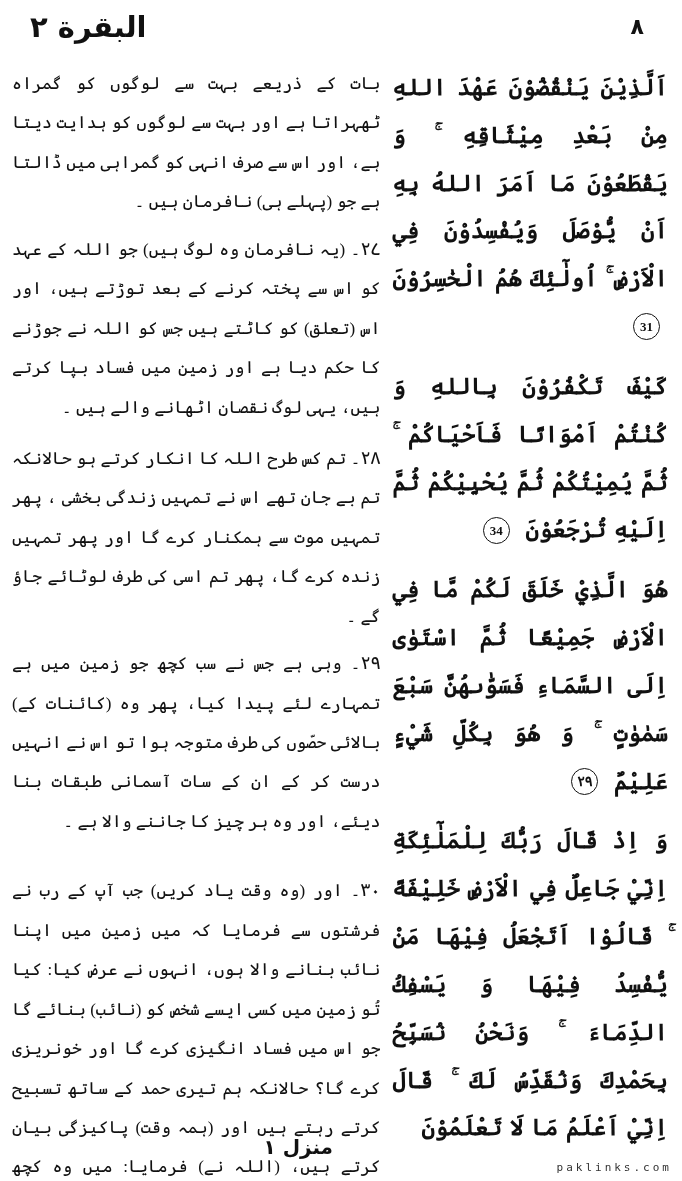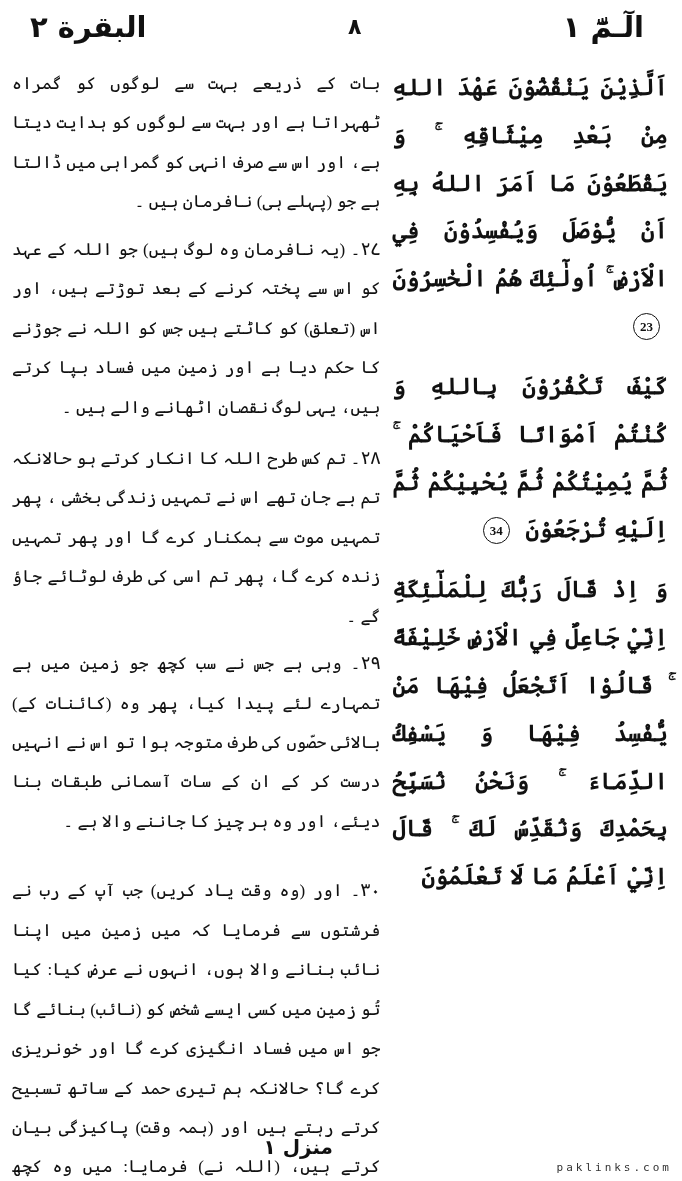--- a/index.html
+++ b/index.html
@@ -114,42 +114,45 @@
   }
 </style>
 </head>
 <body>
 
 <div class="page">
 
   <div class="hdr">
     <div class="hdr-title">البقرة ۲</div>
     <div class="hdr-page-num">۸</div>
-    <div class="hdr-title">الٓـمّٓ ۱</div>
   </div>
 
   <div class="body-cols">
 
     <section class="urdu-col">
       <p>بات کے ذریعے بہت سے لوگوں کو گمراہ ٹھہراتا ہے اور بہت سے لوگوں کو ہدایت دیتا ہے، اور اس سے صرف انہی کو گمراہی میں ڈالتا ہے جو (پہلے ہی) نافرمان ہیں ۔</p>
       <p>۲۷۔ (یہ نافرمان وہ لوگ ہیں) جو اللہ کے عہد کو اس سے پختہ کرنے کے بعد توڑتے ہیں، اور اس (تعلق) کو کاٹتے ہیں جس کو اللہ نے جوڑنے کا حکم دیا ہے اور زمین میں فساد بپا کرتے ہیں، یہی لوگ نقصان اٹھانے والے ہیں ۔</p>
       <p class="gap-sm">۲۸۔ تم کس طرح اللہ کا انکار کرتے ہو حالانکہ تم بے جان تھے اس نے تمہیں زندگی بخشی ، پھر تمہیں موت سے ہمکنار کرے گا اور پھر تمہیں زندہ کرے گا، پھر تم اسی کی طرف لوٹائے جاؤ گے ۔</p>
       <p>۲۹۔ وہی ہے جس نے سب کچھ جو زمین میں ہے تمہارے لئے پیدا کیا، پھر وہ (کائنات کے) بالائی حصّوں کی طرف متوجہ ہوا تو اس نے انہیں درست کر کے ان کے سات آسمانی طبقات بنا دیئے، اور وہ ہر چیز کا جاننے والا ہے ۔</p>
       <p class="gap-lg">۳۰۔ اور (وہ وقت یاد کریں) جب آپ کے رب نے فرشتوں سے فرمایا کہ میں زمین میں اپنا نائب بنانے والا ہوں، انہوں نے عرض کیا: کیا تُو زمین میں کسی ایسے شخص کو (نائب) بنائے گا جو اس میں فساد انگیزی کرے گا اور خونریزی کرے گا؟ حالانکہ ہم تیری حمد کے ساتھ تسبیح کرتے رہتے ہیں اور (ہمہ وقت) پاکیزگی بیان کرتے ہیں، (اللہ نے) فرمایا: میں وہ کچھ جانتا ہوں جو تم نہیں جانتے ۔</p>
       <p class="gap-lg">۳۱۔ اور اللہ نے آدم (علیہ السلام) کو تمام (اشیاء کے) نام سکھا</p>
     </section>
 
     <section class="arabic-col">
       <p class="verse">
         <span>اَلَّذِيْنَ يَنْقُضُوْنَ عَهْدَ اللهِ مِنْ بَعْدِ مِيْثَاقِهِ ۚ وَ يَقْطَعُوْنَ مَا اَمَرَ اللهُ بِهِ اَنْ يُّوْصَلَ وَيُفْسِدُوْنَ فِي الْاَرْضِ ۚ اُولٰٓئِكَ هُمُ الْخٰسِرُوْنَ</span>
-        <span class="vnum">23</span>
+        <span class="vnum">31</span>
       </p>
       <p class="verse">
         <span>كَيْفَ تَكْفُرُوْنَ بِاللهِ وَ كُنْتُمْ اَمْوَاتًا فَاَحْيَاكُمْ ۚ ثُمَّ يُمِيْتُكُمْ ثُمَّ يُحْيِيْكُمْ ثُمَّ اِلَيْهِ تُرْجَعُوْنَ</span>
         <span class="vnum">34</span>
+      </p>
+      <p class="verse">
+        <span>هُوَ الَّذِيْ خَلَقَ لَكُمْ مَّا فِي الْاَرْضِ جَمِيْعًا ثُمَّ اسْتَوٰى اِلَى السَّمَاءِ فَسَوّٰىهُنَّ سَبْعَ سَمٰوٰتٍ ۚ وَ هُوَ بِكُلِّ شَيْءٍ عَلِيْمٌ</span>
+        <span class="vnum">۲۹</span>
       </p>
       <p class="verse">
         <span>وَ اِذْ قَالَ رَبُّكَ لِلْمَلٰٓئِكَةِ اِنِّيْ جَاعِلٌ فِي الْاَرْضِ خَلِيْفَةً ۚ قَالُوْا اَتَجْعَلُ فِيْهَا مَنْ يُّفْسِدُ فِيْهَا وَ يَسْفِكُ الدِّمَاءَ ۚ وَنَحْنُ نُسَبِّحُ بِحَمْدِكَ وَنُقَدِّسُ لَكَ ۚ قَالَ اِنِّيْ اَعْلَمُ مَا لَا تَعْلَمُوْنَ</span>
         
       </p>
 
     </section>
 
   </div>
 

